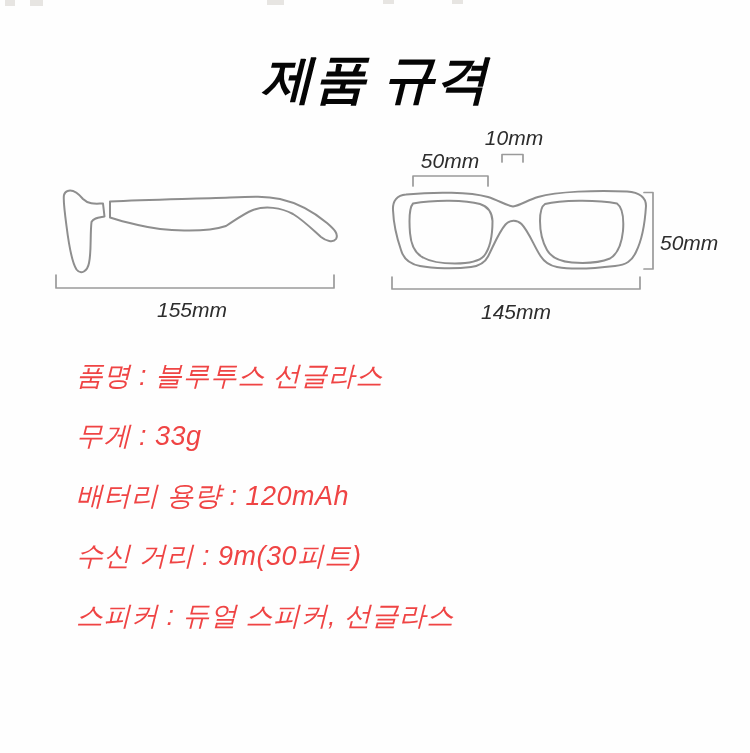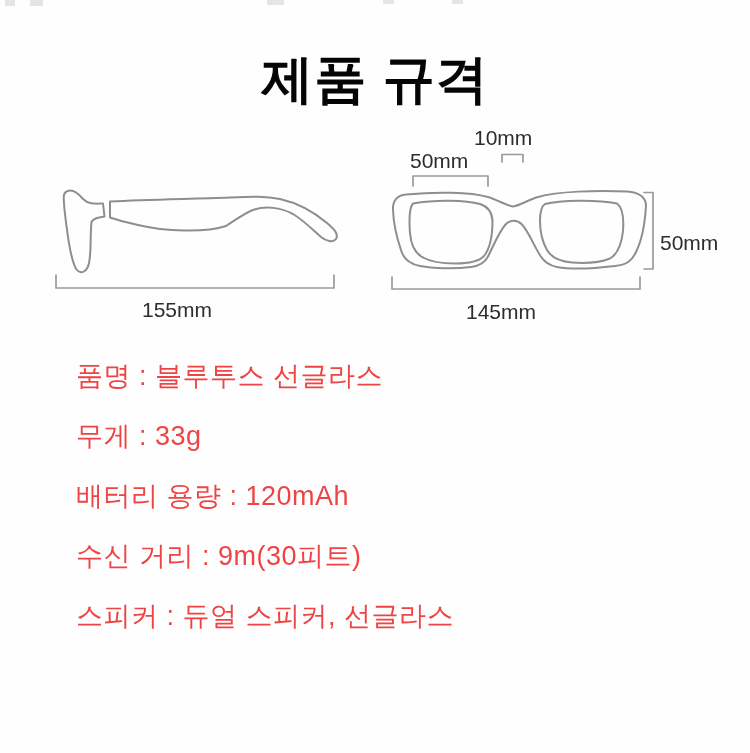--- a/index.html
+++ b/index.html
@@ -5,20 +5,21 @@
   * { margin: 0; padding: 0; box-sizing: border-box; }
   html, body { background: #ffffff; }
   .page {
     position: relative;
     width: 750px;
     height: 753px;
     margin: 0 auto;
     background: #fefefe;
     overflow: hidden;
     font-family: "Liberation Sans", "DejaVu Sans", sans-serif;
+    font-style: italic;
   }
   .top-artifact {
     position: absolute;
     top: 0;
     background: #e7e5e2;
   }
   .title {
     position: absolute;
     top: 50px;
     left: 0;
@@ -35,20 +36,21 @@
     left: 0;
     top: 0;
     width: 750px;
     height: 360px;
   }
   .dim-label {
     position: absolute;
     font-size: 21px;
     line-height: 24px;
     color: #2d2d2d;
+    text-align: center;
     white-space: nowrap;
   }
   .dim-155 { left: 142px; top: 298px; width: 100px; }
   .dim-10  { left: 474px; top: 126px; width: 80px; }
   .dim-50w { left: 410px; top: 149px; width: 80px; }
   .dim-50h { left: 660px; top: 231px; text-align: left; }
   .dim-145 { left: 466px; top: 300px; width: 100px; }
   .spec-list {
     position: absolute;
     left: 76px;

